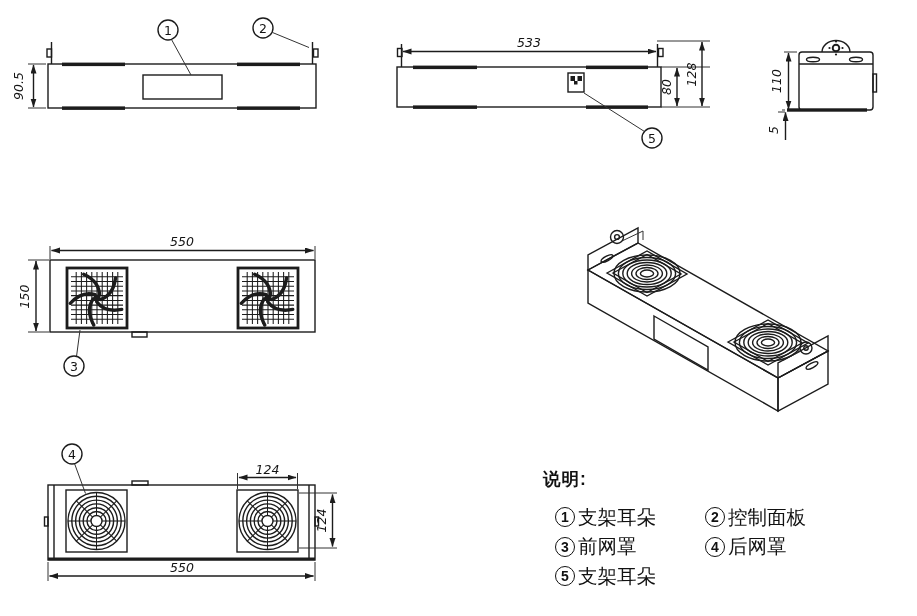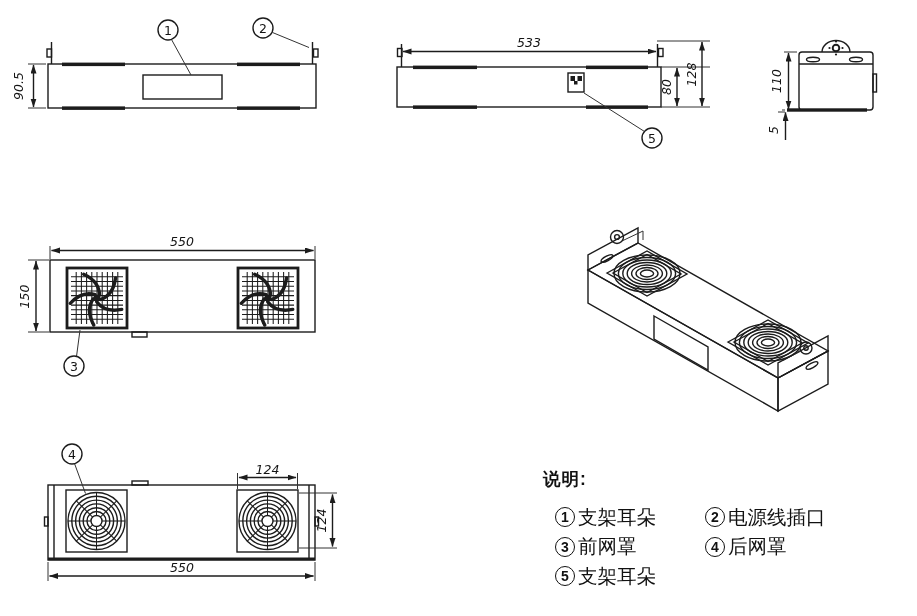--- a/index.html
+++ b/index.html
@@ -302,21 +302,21 @@
 
   <div class="legend">
     <div class="legend-title">说明:</div>
     <div class="legend-grid">
       <div class="legend-item">
         <span class="circ">1</span>
         <span>支架耳朵</span>
       </div>
       <div class="legend-item">
         <span class="circ">2</span>
-        <span>电源线插口</span>
+        <span>控制面板</span>
       </div>
       <div class="legend-item">
         <span class="circ">3</span>
         <span>前网罩</span>
       </div>
       <div class="legend-item">
         <span class="circ">4</span>
         <span>后网罩</span>
       </div>
       <div class="legend-item">

